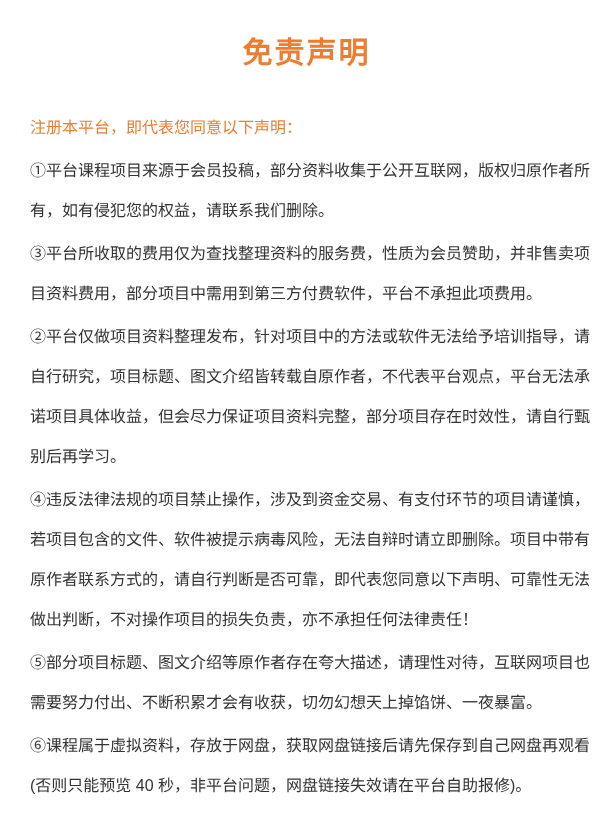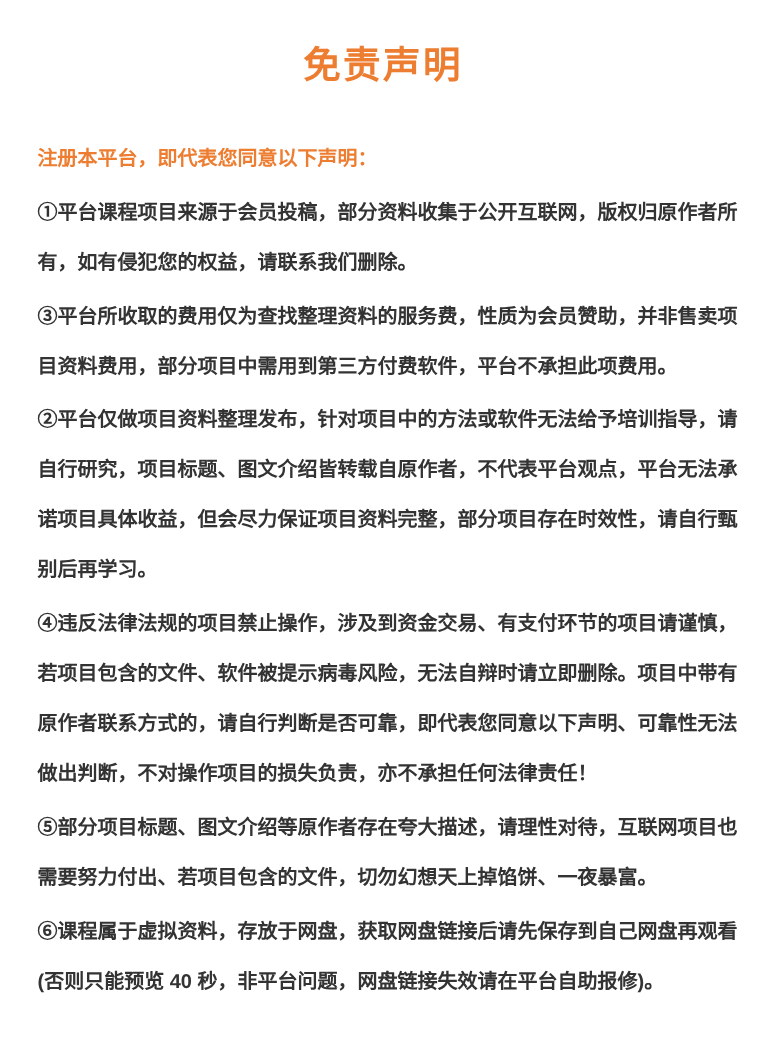--- a/index.html
+++ b/index.html
@@ -33,28 +33,28 @@
   .content {
     margin-top: 38px;
     padding-left: 30px;
     padding-right: 16px;
     width: 567px;
   }
   .intro {
     margin: 0 0 3px 0;
     font-size: 16px;
     line-height: 40px;
-    font-weight: 700;
+    font-weight: 400;
     color: var(--accent_orange, #ED7D31);
   }
   .para {
     margin: 0 0 3px 0;
     font-size: 16px;
     line-height: 40px;
-    font-weight: 700;
+    font-weight: 400;
     color: var(--body_text, #333333);
     word-wrap: break-word;
   }
 </style>
 </head>
 <body>
 
 <div class="page">
   <h1 class="doc-title">免责声明</h1>
 
@@ -62,17 +62,17 @@
     <p class="intro">注册本平台，即代表您同意以下声明：</p>
 
     <p class="para">①平台课程项目来源于会员投稿，部分资料收集于公开互联网，版权归原作者所有，如有侵犯您的权益，请联系我们删除。</p>
 
     <p class="para">③平台所收取的费用仅为查找整理资料的服务费，性质为会员赞助，并非售卖项目资料费用，部分项目中需用到第三方付费软件，平台不承担此项费用。</p>
 
     <p class="para">②平台仅做项目资料整理发布，针对项目中的方法或软件无法给予培训指导，请自行研究，项目标题、图文介绍皆转载自原作者，不代表平台观点，平台无法承诺项目具体收益，但会尽力保证项目资料完整，部分项目存在时效性，请自行甄别后再学习。</p>
 
     <p class="para">④违反法律法规的项目禁止操作，涉及到资金交易、有支付环节的项目请谨慎，若项目包含的文件、软件被提示病毒风险，无法自辩时请立即删除。项目中带有原作者联系方式的，请自行判断是否可靠，即代表您同意以下声明、可靠性无法做出判断，不对操作项目的损失负责，亦不承担任何法律责任！</p>
 
-    <p class="para">⑤部分项目标题、图文介绍等原作者存在夸大描述，请理性对待，互联网项目也需要努力付出、若项目包含的文件，切勿幻想天上掉馅饼、一夜暴富。</p>
+    <p class="para">⑤部分项目标题、图文介绍等原作者存在夸大描述，请理性对待，互联网项目也需要努力付出、不断积累才会有收获，切勿幻想天上掉馅饼、一夜暴富。</p>
 
     <p class="para">⑥课程属于虚拟资料，存放于网盘，获取网盘链接后请先保存到自己网盘再观看(否则只能预览 40 秒，非平台问题，网盘链接失效请在平台自助报修)。</p>
   </div>
 </div>
 
 </body></html>

